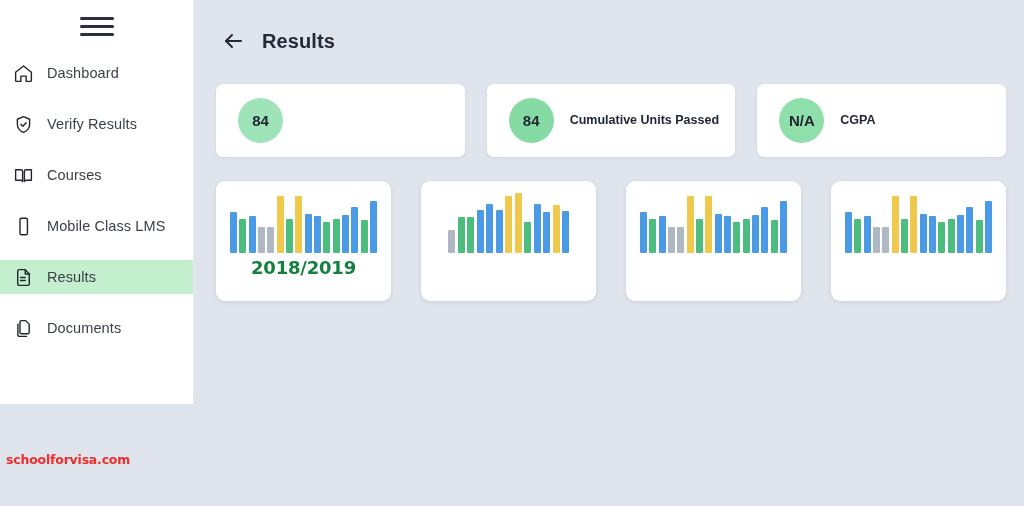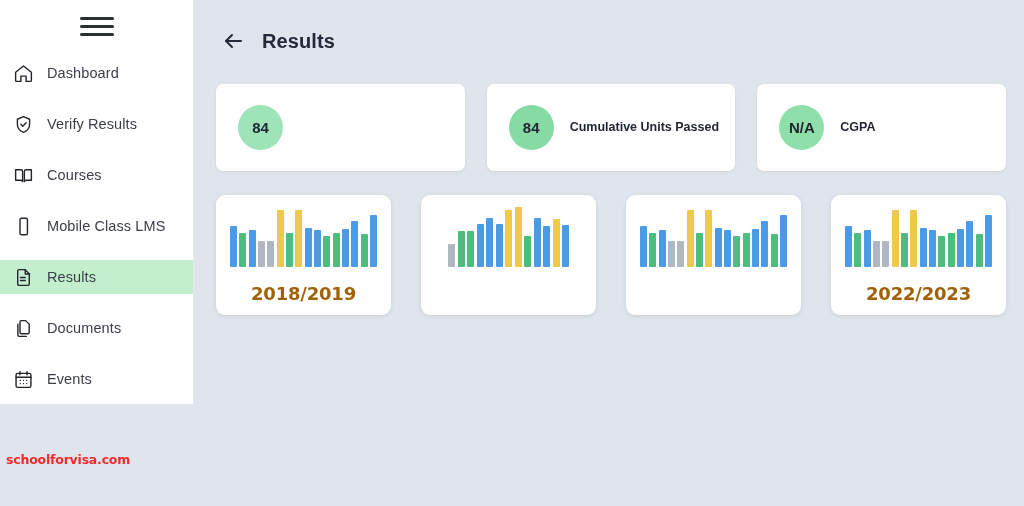--- a/index.html
+++ b/index.html
@@ -81,21 +81,21 @@
   }
 
   
   .stat-row {
     display: flex;
     gap: 22px;
     padding: 30px 20px 0 22px;
   }
   .stat-card {
     flex: 1 1 0;
-    height: 87px;
+    height: 73px;
     background: #fff;
     border-radius: 7px;
     display: flex; align-items: center;
     padding-left: 22px;
     box-shadow: 0 1px 3px rgba(40,55,80,.10);
   }
   .stat-circle {
     width: 45px; height: 45px;
     border-radius: 50%;
     display: flex; align-items: center; justify-content: center;
@@ -134,24 +134,24 @@
     display: flex;
     align-items: flex-end;
     justify-content: center;
     gap: 2.5px;
     height: 62px;
     width: 100%;
     padding: 0 14px;
   }
   .bar { width: 7px; border-radius: 1px; }
   .chart-year {
-    margin-top: 16px;
+    margin-top: 4px;
     font-size: 18px;
     font-weight: bold;
-    color: #a16207;
+    color: #15803d;
     letter-spacing: -0.2px;
     font-family: "DejaVu Sans", sans-serif;
   }
 </style>
 </head>
 <body>
 
 <div id="app">
 
   <aside class="sidebar">
@@ -210,37 +210,20 @@
         </div>
         <div class="nav-item">
           <span class="nav-icon">
             <svg width="21" height="21" viewBox="0 0 24 24" fill="none" stroke="currentColor" stroke-width="1.6" stroke-linecap="round" stroke-linejoin="round">
               <path d="M9.5 3h5l4 4v9.5A1.5 1.5 0 0 1 17 18H9.5A1.5 1.5 0 0 1 8 16.5V4.5A1.5 1.5 0 0 1 9.5 3z"></path>
               <path d="M5.6 7.2v12a1.8 1.8 0 0 0 1.8 1.8h8"></path>
             </svg>
           </span>
           <span class="nav-label">Documents</span>
         </div>
-        <div class="nav-item">
-          <span class="nav-icon">
-            <svg width="21" height="21" viewBox="0 0 24 24" fill="none" stroke="currentColor" stroke-width="1.6" stroke-linecap="round" stroke-linejoin="round">
-              <rect x="3.5" y="5" width="17" height="16" rx="1.8"></rect>
-              <line x1="3.5" y1="9.5" x2="20.5" y2="9.5"></line>
-              <line x1="8" y1="3" x2="8" y2="6.5"></line>
-              <line x1="16" y1="3" x2="16" y2="6.5"></line>
-              <circle cx="8.4" cy="13" r=".8" fill="currentColor" stroke="none"></circle>
-              <circle cx="12" cy="13" r=".8" fill="currentColor" stroke="none"></circle>
-              <circle cx="15.6" cy="13" r=".8" fill="currentColor" stroke="none"></circle>
-              <circle cx="8.4" cy="16.7" r=".8" fill="currentColor" stroke="none"></circle>
-              <circle cx="12" cy="16.7" r=".8" fill="currentColor" stroke="none"></circle>
-              <circle cx="15.6" cy="16.7" r=".8" fill="currentColor" stroke="none"></circle>
-            </svg>
-          </span>
-          <span class="nav-label">Events</span>
-        </div>
       </nav>
     <div class="watermark">schoolforvisa.com</div>
   </aside>
 
   <main class="main">
 
     <div class="page-head">
       <div class="back-arrow">
         <svg width="24" height="24" viewBox="0 0 24 24" fill="none" stroke="currentColor" stroke-width="2" stroke-linecap="round" stroke-linejoin="round">
           <line x1="20" y1="12" x2="5" y2="12"></line>
@@ -335,18 +318,17 @@
             <div class="bar" style="height: 91.6667%; background: rgb(239, 201, 76);"></div>
             <div class="bar" style="height: 63.3333%; background: rgb(74, 154, 229);"></div>
             <div class="bar" style="height: 60%; background: rgb(74, 154, 229);"></div>
             <div class="bar" style="height: 50%; background: rgb(76, 189, 126);"></div>
             <div class="bar" style="height: 55%; background: rgb(76, 189, 126);"></div>
             <div class="bar" style="height: 61.6667%; background: rgb(74, 154, 229);"></div>
             <div class="bar" style="height: 75%; background: rgb(74, 154, 229);"></div>
             <div class="bar" style="height: 53.3333%; background: rgb(76, 189, 126);"></div>
             <div class="bar" style="height: 83.3333%; background: rgb(74, 154, 229);"></div>
           </div>
-          <div class="chart-year">2022/2023</div>
         </div>
       </section>
 
   </main>
 </div>
 
 </body></html>

